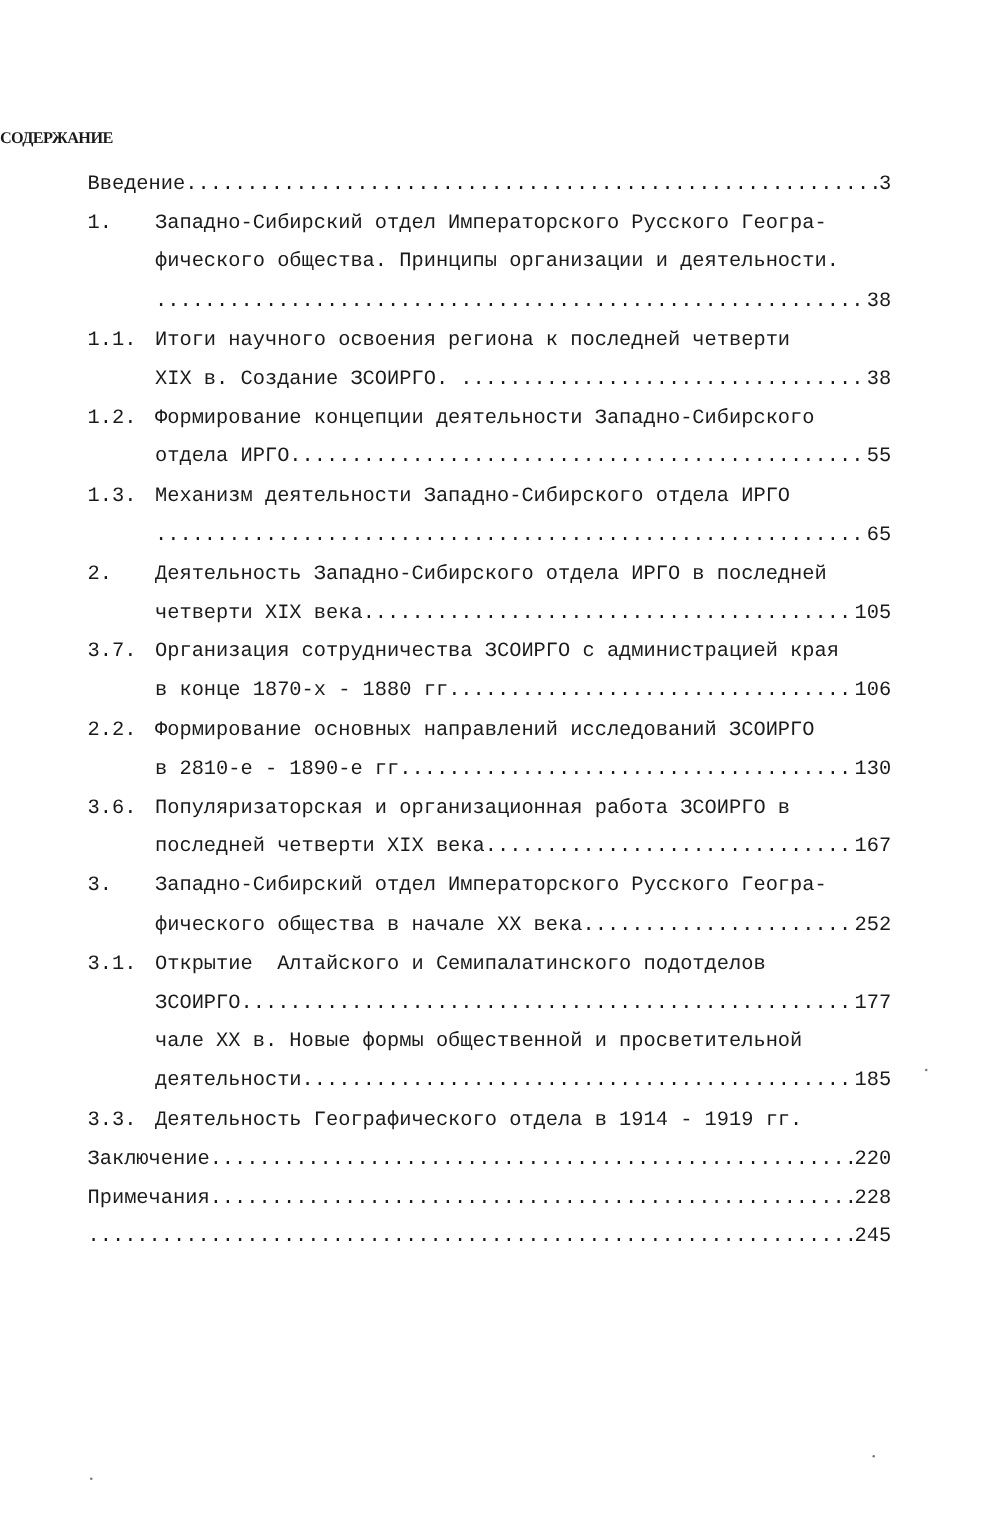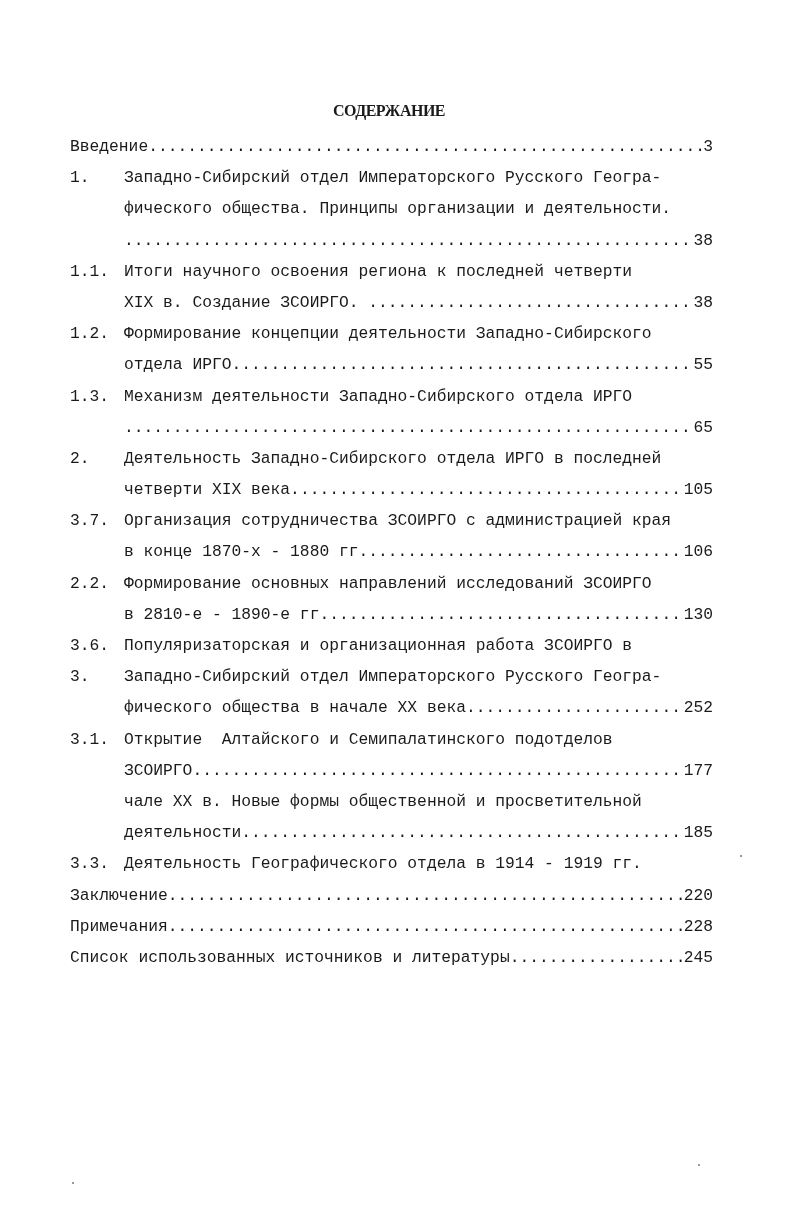--- a/index.html
+++ b/index.html
@@ -2,34 +2,34 @@
 <html><head>
   <meta charset="utf-8">
   <style>
     html, body { margin: 0; padding: 0; background: #ffffff; }
     body {
       width: 793px; height: 1224px; position: relative; overflow: hidden;
       font-family: "Liberation Mono", "DejaVu Sans Mono", monospace;
       color: #1a1a1a;
     }
     .page-title {
-      position: absolute; top: 102px; left: 16px; width: 746px;
-      text-align: center; font-size: 16px; letter-spacing: -0.5px;
+      position: absolute; top: 102px; left: 0; width: 746px;
+      font-size: 13px; letter-spacing: -0.5px;
       font-family: "Liberation Serif", serif; font-weight: bold;
     }
     .toc {
       position: absolute; top: 131px; left: 70px; width: 643px;
     }
     .line {
       height: 31.2px; line-height: 31.2px; font-size: 16.3px;
       white-space: nowrap; position: relative; display: flex;
     }
     .num { width: 54px; flex: 0 0 54px; }
     .txt { flex: 1 1 auto; overflow: hidden; }
-    .leader-wrap { display: flex; flex: 1 1 auto; overflow: hidden; }
+    .leader-wrap { display: flex; flex: 1 1 auto; overflow: hidden; align-items: flex-end; }
     .leader-text { flex: 0 0 auto; }
     .dots {
       flex: 1 1 auto; overflow: hidden; white-space: nowrap;
       letter-spacing: 0px;
     }
     .dots::after {
       content: "......................................................................................................................";
     }
     .page { flex: 0 0 auto; text-align: right; }
     .indent { width: 54px; flex: 0 0 54px; }
@@ -155,20 +155,28 @@
       </div>
       <span class="page">130</span>
     </div>
   </div>
 
   <div>
     <div class="line">
       <span class="num">3.6.</span>
       <span class="txt">Популяризаторская и организационная работа ЗСОИРГО в</span>
     </div>
+    <div class="line">
+      <span class="indent"></span>
+      <div class="leader-wrap">
+        <span class="leader-text">последней четверти XIX века</span>
+        <span class="dots"></span>
+      </div>
+      <span class="page">167</span>
+    </div>
   </div>
 
   <div>
     <div class="line">
       <span class="num">3.</span>
       <span class="txt">Западно-Сибирский отдел Императорского Русского Геогра-</span>
     </div>
     <div class="line">
       <span class="indent"></span>
       <div class="leader-wrap">
@@ -227,21 +235,20 @@
   <div class="line">
     <div class="leader-wrap">
       <span class="leader-text">Примечания</span>
       <span class="dots"></span>
     </div>
     <span class="page">228</span>
   </div>
 
   <div class="line">
     <div class="leader-wrap">
-      <span class="leader-text">Список использованных источников и литературы</span>
       <span class="dots"></span>
     </div>
     <span class="page">245</span>
   </div>
 
 
 </div>
 
 <div class="speck" style="left:72px;top:1182px;"></div>
 <div class="speck" style="left:698px;top:1164px;"></div>

